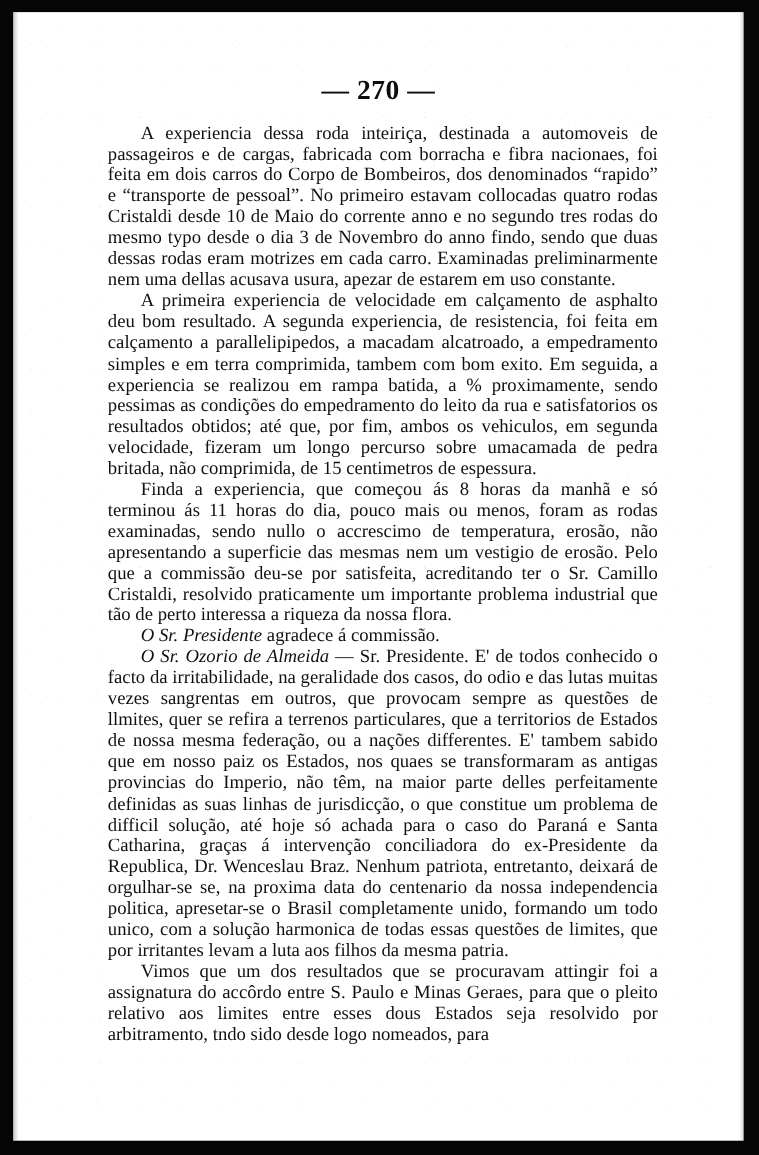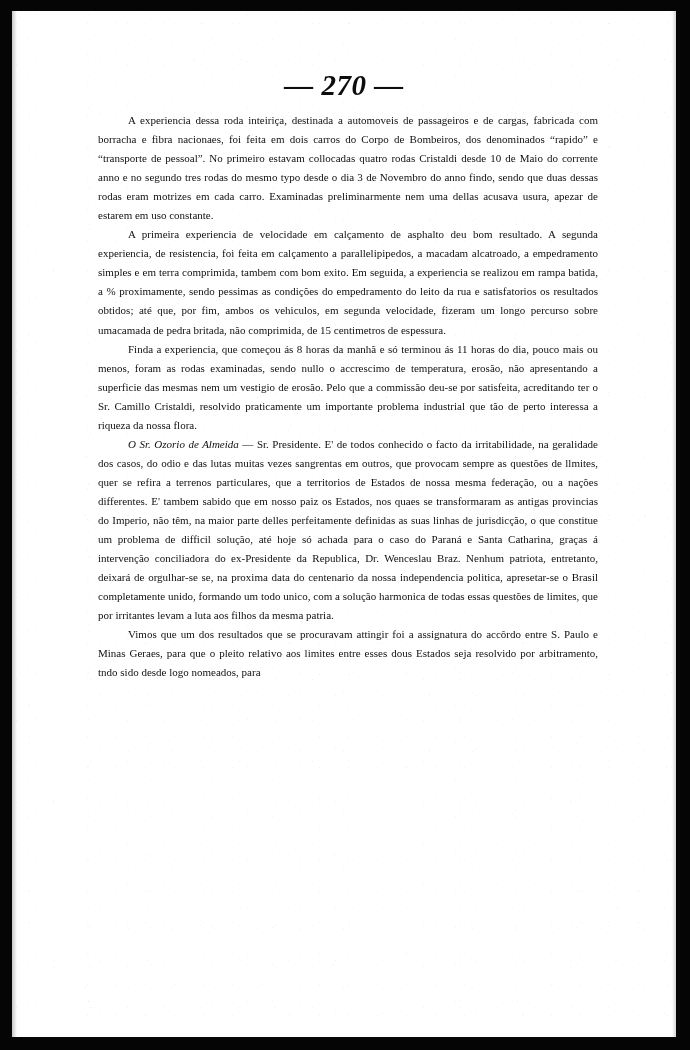--- a/index.html
+++ b/index.html
@@ -52,35 +52,34 @@
     background: linear-gradient(to left, rgba(0,0,0,0.16), rgba(0,0,0,0));
     pointer-events: none;
   }
 
   #page-number {
     position: absolute;
     left: 0;
     top: 58px;
     width: 664px;
     text-align: center;
-    font-size: 29px;
+    font-size: 25px;
     font-weight: bold;
     letter-spacing: 0.5px;
     color: #0d0d0d;
     font-family: "Liberation Serif", "DejaVu Serif", serif;
-    font-style: italic;
   }
 
   #text-column {
     position: absolute;
     left: 86px;
     top: 100px;
     width: 500px;
     color: #101010;
-    font-size: 11px;
+    font-size: 17px;
     line-height: 19.05px;
     text-align: justify;
     text-justify: inter-word;
     font-family: "Liberation Serif", "DejaVu Serif", serif;
     -webkit-font-smoothing: none;
   }
 
   .para {
     margin: 0;
     text-indent: 30px;
@@ -122,20 +121,21 @@
     <div id="page-number">— 270 —</div>
 
     <div id="text-column">
 
       <p class="para">A experiencia dessa roda inteiriça, destinada a automoveis de passageiros e de cargas, fabricada com borracha e fibra nacionaes, foi feita em dois carros do Corpo de Bombeiros, dos denominados “rapido” e “transporte de pessoal”. No primeiro estavam collocadas quatro rodas Cristaldi desde 10 de Maio do corrente anno e no segundo tres rodas do mesmo typo desde o dia 3 de Novembro do anno findo, sendo que duas dessas rodas eram motrizes em cada carro. Examinadas preliminarmente nem uma dellas acusava usura, apezar de estarem em uso constante.</p>
 
       <p class="para">A primeira experiencia de velocidade em calçamento de asphalto deu bom resultado. A segunda experiencia, de resistencia, foi feita em calçamento a parallelipipedos, a macadam alcatroado, a empedramento simples e em terra comprimida, tambem com bom exito. Em seguida, a experiencia se realizou em rampa batida, a % proximamente, sendo pessimas as condições do empedramento do leito da rua e satisfatorios os resultados obtidos; até que, por fim, ambos os vehiculos, em segunda velocidade, fizeram um longo percurso sobre umacamada de pedra britada, não comprimida, de 15 centimetros de espessura.</p>
 
       <p class="para">Finda a experiencia, que começou ás 8 horas da manhã e só terminou ás 11 horas do dia, pouco mais ou menos, foram as rodas examinadas, sendo nullo o accrescimo de temperatura, erosão, não apresentando a superficie das mesmas nem um vestigio de erosão. Pelo que a commissão deu-se por satisfeita, acreditando ter o Sr. Camillo Cristaldi, resolvido praticamente um importante problema industrial que tão de perto interessa a riqueza da nossa flora.</p>
 
+      <p class="para tight"><span class="ital">O Sr. Presidente</span><span> agradece á commissão.</span></p>
 
       <p class="para"><span class="ital">O Sr. Ozorio de Almeida</span><span> — Sr. Presidente. E' de todos conhecido o facto da irritabilidade, na geralidade dos casos, do odio e das lutas muitas vezes sangrentas em outros, que provocam sempre as questões de llmites, quer se refira a terrenos particulares, que a territorios de Estados de nossa mesma federação, ou a nações differentes. E' tambem sabido que em nosso paiz os Estados, nos quaes se transformaram as antigas provincias do Imperio, não têm, na maior parte delles perfeitamente definidas as suas linhas de jurisdicção, o que constitue um problema de difficil solução, até hoje só achada para o caso do Paraná e Santa Catharina, graças á intervenção conciliadora do ex-Presidente da Republica, Dr. Wenceslau Braz. Nenhum patriota, entretanto, deixará de orgulhar-se se, na proxima data do centenario da nossa independencia politica, apresetar-se o Brasil completamente unido, formando um todo unico, com a solução harmonica de todas essas questões de limites, que por irritantes levam a luta aos filhos da mesma patria.</span></p>
 
 
       <p class="para">Vimos que um dos resultados que se procuravam attingir foi a assignatura do accôrdo entre S. Paulo e Minas Geraes, para que o pleito relativo aos limites entre esses dous Estados seja resolvido por arbitramento, tndo sido desde logo nomeados, para</p>
 
     </div>
 
     <div id="speckle"></div>
   </div>

